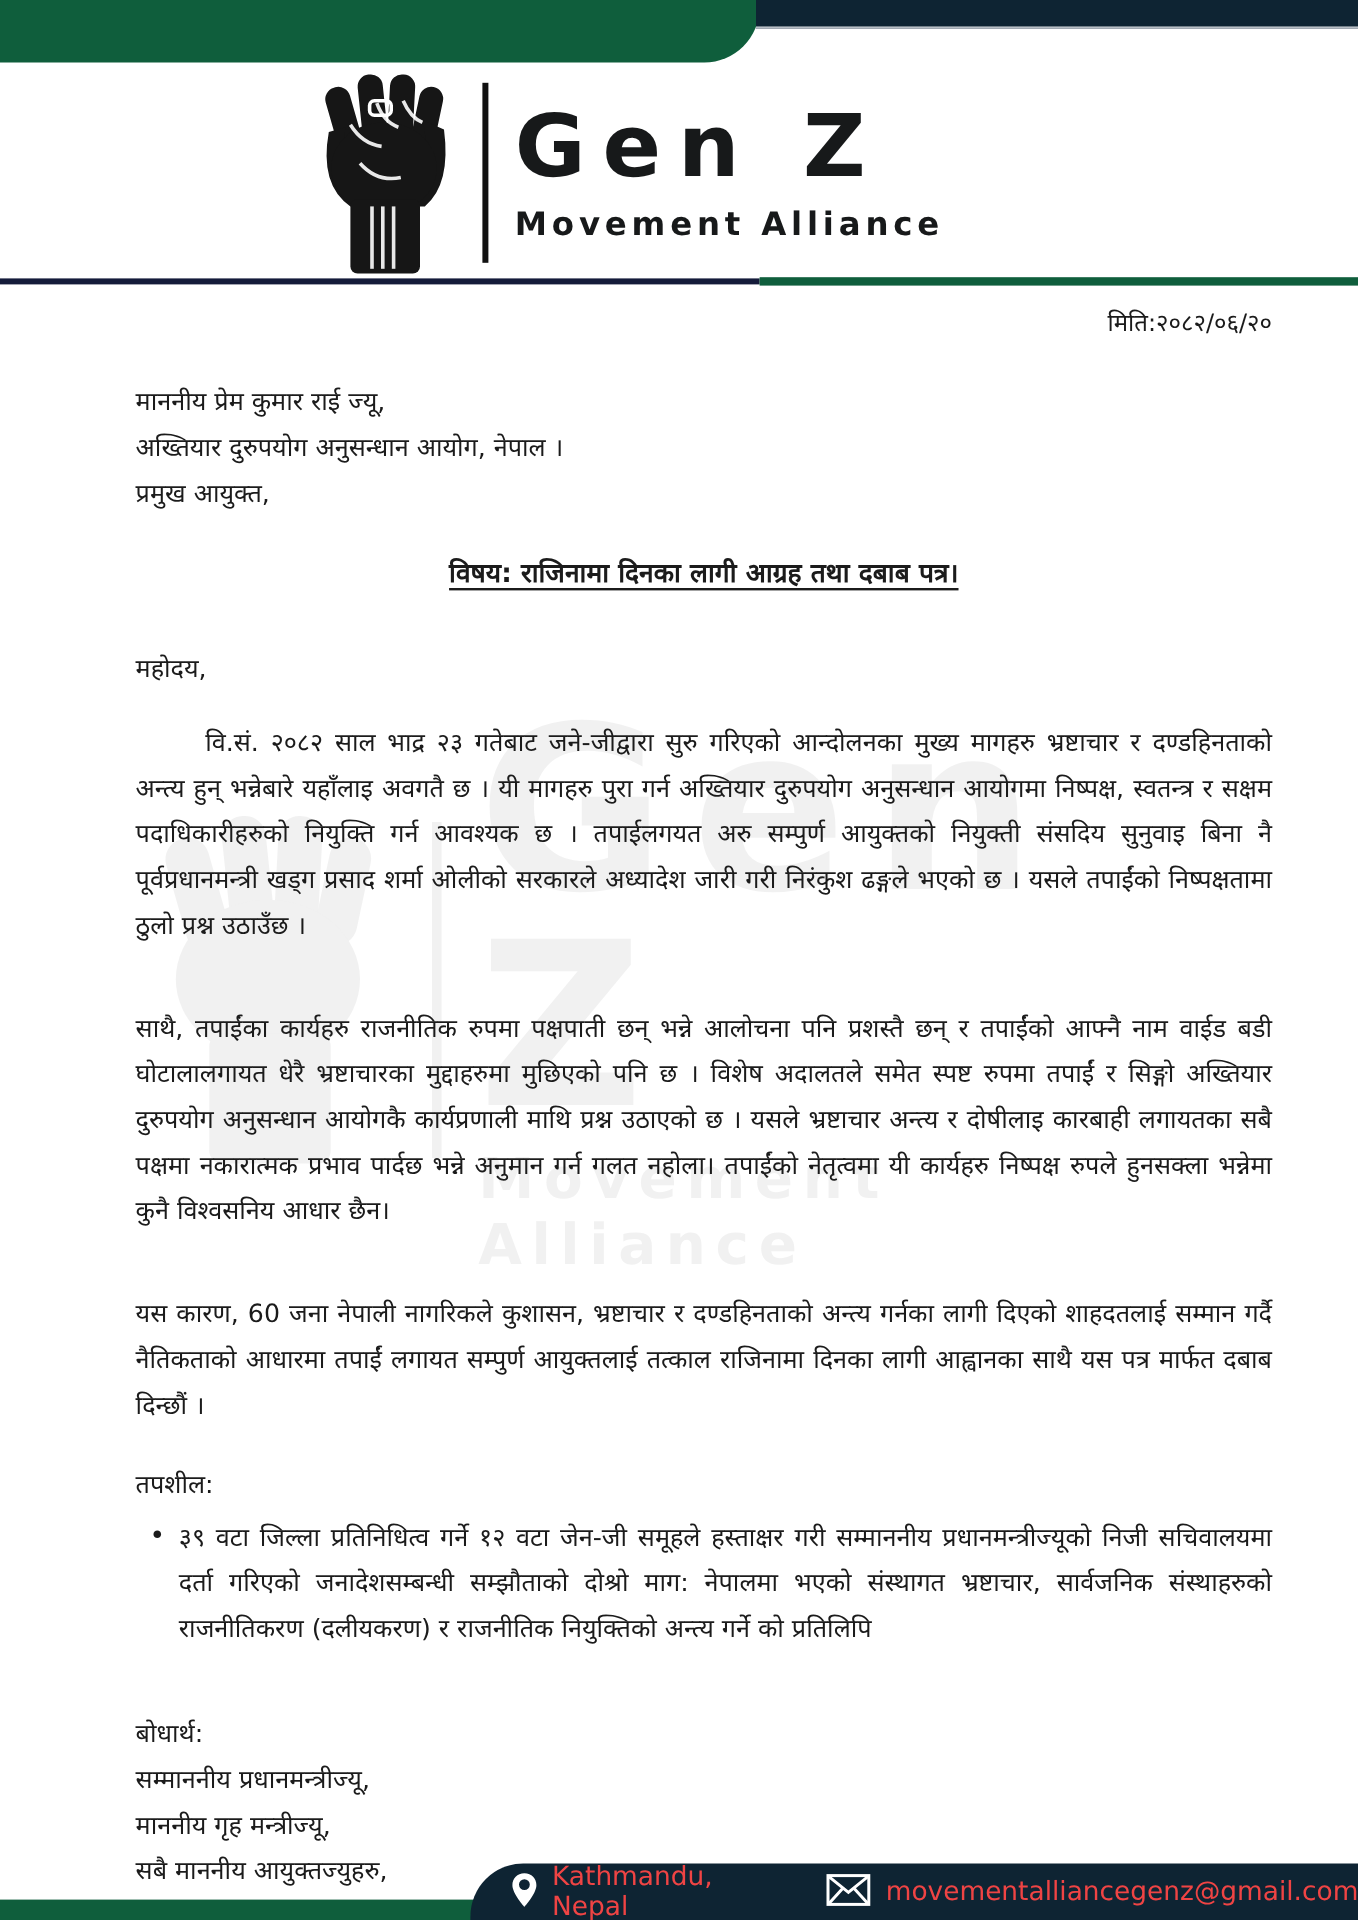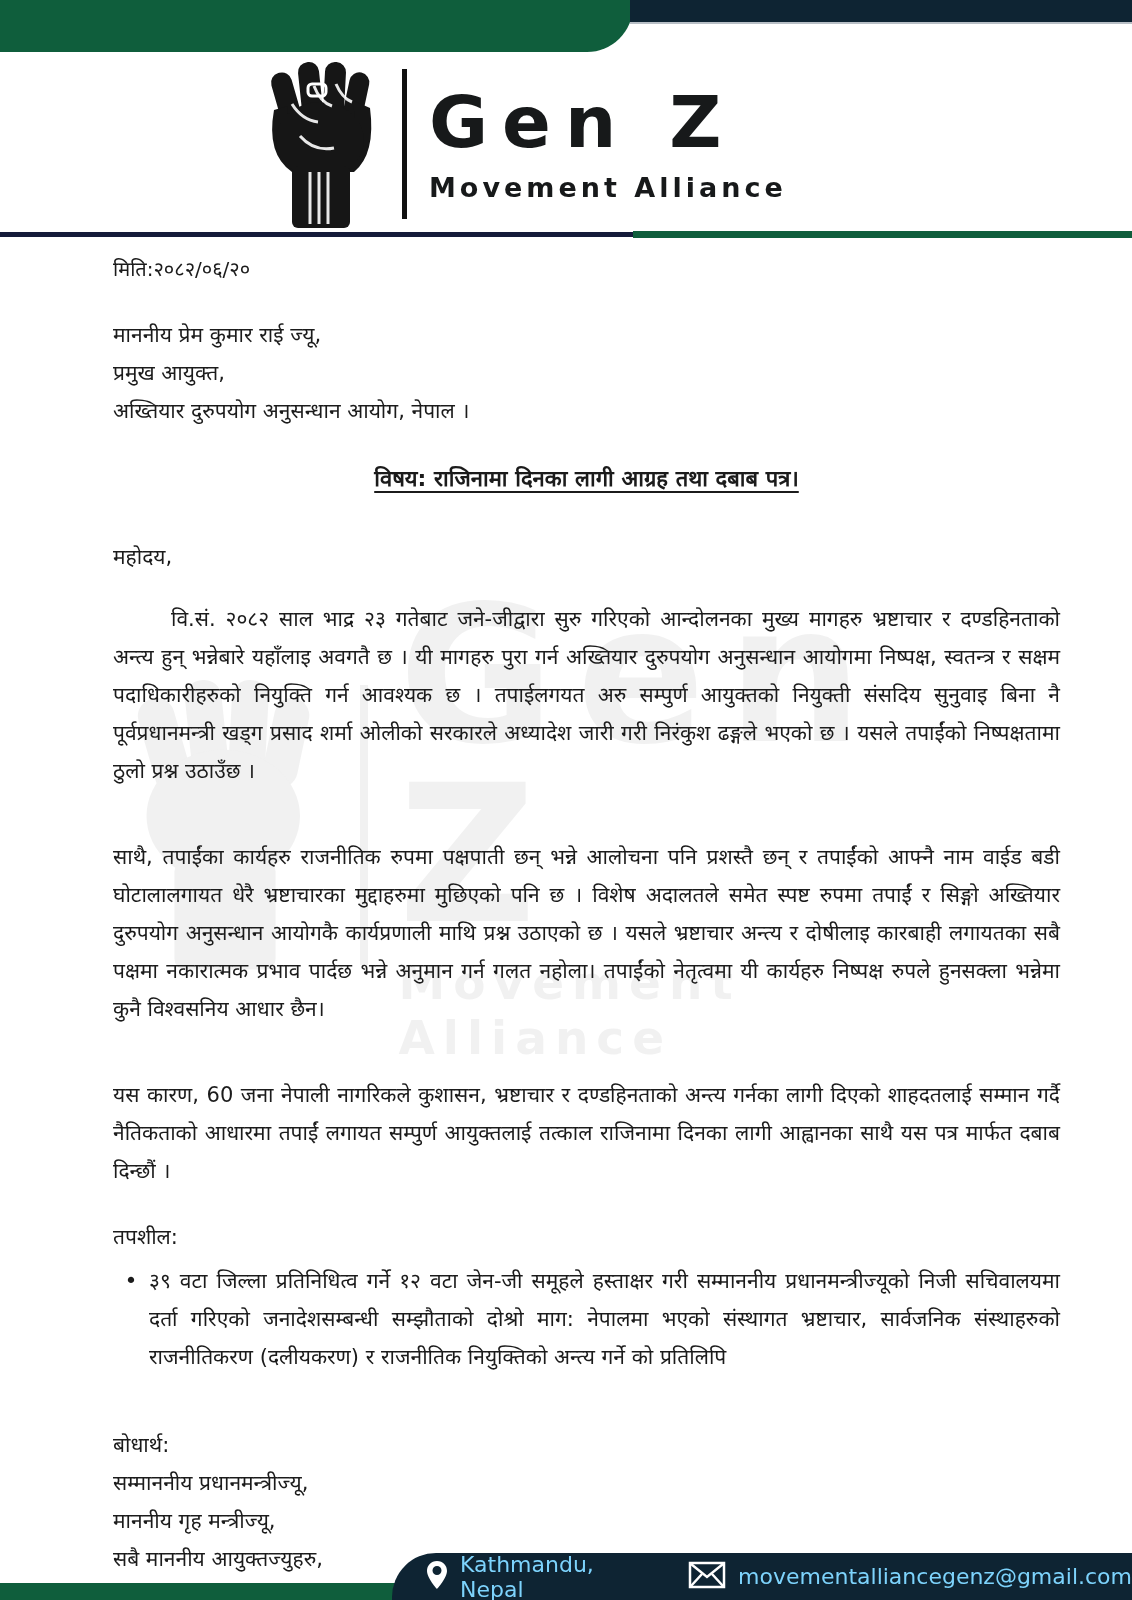--- a/index.html
+++ b/index.html
@@ -71,21 +71,21 @@
   .wm-title { font-size: 190px; font-weight: bold; letter-spacing: 22px; line-height: 0.95; }
   .wm-subtitle { font-size: 47px; font-weight: bold; letter-spacing: 8px; margin-top: 8px; }
 
   
   .content {
     position: absolute; left: 113px; top: 250px;
     width: 947px;
     font-size: 21px;
     line-height: 38px;
   }
-  .date-line { font-size: 20px; }
+  .date-line { text-align: right; font-size: 20px; }
   .recipient { margin-top: 28px; }
   .subject {
     margin-top: 30px;
     text-align: center;
     font-weight: bold;
     font-size: 22px;
     text-decoration: underline;
     text-underline-offset: 5px;
   }
   .salutation { margin-top: 40px; }
@@ -109,21 +109,21 @@
     position: absolute; left: 392px; right: 0; bottom: 0;
     height: 47px;
     background: #0e2433;
     border-top-left-radius: 44px;
     display: flex; align-items: center;
     padding-left: 34px;
     color: #ffffff;
   }
   .footer-item { display: flex; align-items: center; gap: 12px; }
   .footer-item + .footer-item { margin-left: 33px; }
-  .footer-text { font-size: 22px; color: #7dd3fc; }
+  .footer-text { font-size: 22px; color: #ef4444; }
 </style>
 </head>
 <body>
 
 <div class="page">
 
   <div class="band-green-top"></div>
   <div class="band-navy-top"></div>
 
   <div class="logo-row">
@@ -181,22 +181,22 @@
       <span class="wm-subtitle">Movement Alliance</span>
     </span>
   </div>
 
   <div class="content">
 
     <div class="date-line">मिति:२०८२/०६/२०</div>
 
     <div class="recipient">
       <div>माननीय प्रेम कुमार राई ज्यू,</div>
+      <div>अख्तियार दुरुपयोग अनुसन्धान आयोग, नेपाल ।</div>
       <div>प्रमुख आयुक्त,</div>
-      <div>अख्तियार दुरुपयोग अनुसन्धान आयोग, नेपाल ।</div>
     </div>
 
     <div class="subject">विषय: राजिनामा दिनका लागी आग्रह तथा दबाब पत्र।</div>
 
     <div class="salutation">महोदय,</div>
 
     <div class="para indent">वि.सं. २०८२ साल भाद्र २३ गतेबाट जने-जीद्वारा सुरु गरिएको आन्दोलनका मुख्य मागहरु भ्रष्टाचार र दण्डहिनताको अन्त्य हुन् भन्नेबारे यहाँलाइ अवगतै छ । यी मागहरु पुरा गर्न अख्तियार दुरुपयोग अनुसन्धान आयोगमा निष्पक्ष, स्वतन्त्र र सक्षम पदाधिकारीहरुको नियुक्ति गर्न आवश्यक छ । तपाईलगयत अरु सम्पुर्ण आयुक्तको नियुक्ती संसदिय सुनुवाइ बिना नै पूर्वप्रधानमन्त्री खड्ग प्रसाद शर्मा ओलीको सरकारले अध्यादेश जारी गरी निरंकुश ढङ्गले भएको छ । यसले तपाईंको निष्पक्षतामा ठुलो प्रश्न उठाउँछ ।</div>
     <div class="para">साथै, तपाईंका कार्यहरु राजनीतिक रुपमा पक्षपाती छन् भन्ने आलोचना पनि प्रशस्तै छन् र तपाईंको आफ्नै नाम वाईड बडी घोटालालगायत धेरै भ्रष्टाचारका मुद्दाहरुमा मुछिएको पनि छ । विशेष अदालतले समेत स्पष्ट रुपमा तपाईं र सिङ्गो अख्तियार दुरुपयोग अनुसन्धान आयोगकै कार्यप्रणाली माथि प्रश्न उठाएको छ । यसले भ्रष्टाचार अन्त्य र दोषीलाइ कारबाही लगायतका सबै पक्षमा नकारात्मक प्रभाव पार्दछ भन्ने अनुमान गर्न गलत नहोला। तपाईंको नेतृत्वमा यी कार्यहरु निष्पक्ष रुपले हुनसक्ला भन्नेमा कुनै विश्वसनिय आधार छैन।</div>
     <div class="para">यस कारण, 60 जना नेपाली नागरिकले कुशासन, भ्रष्टाचार र दण्डहिनताको अन्त्य गर्नका लागी दिएको शाहदतलाई सम्मान गर्दै नैतिकताको आधारमा तपाईं लगायत सम्पुर्ण आयुक्तलाई तत्काल राजिनामा दिनका लागी आह्वानका साथै यस पत्र मार्फत दबाब दिन्छौं ।</div>
 

